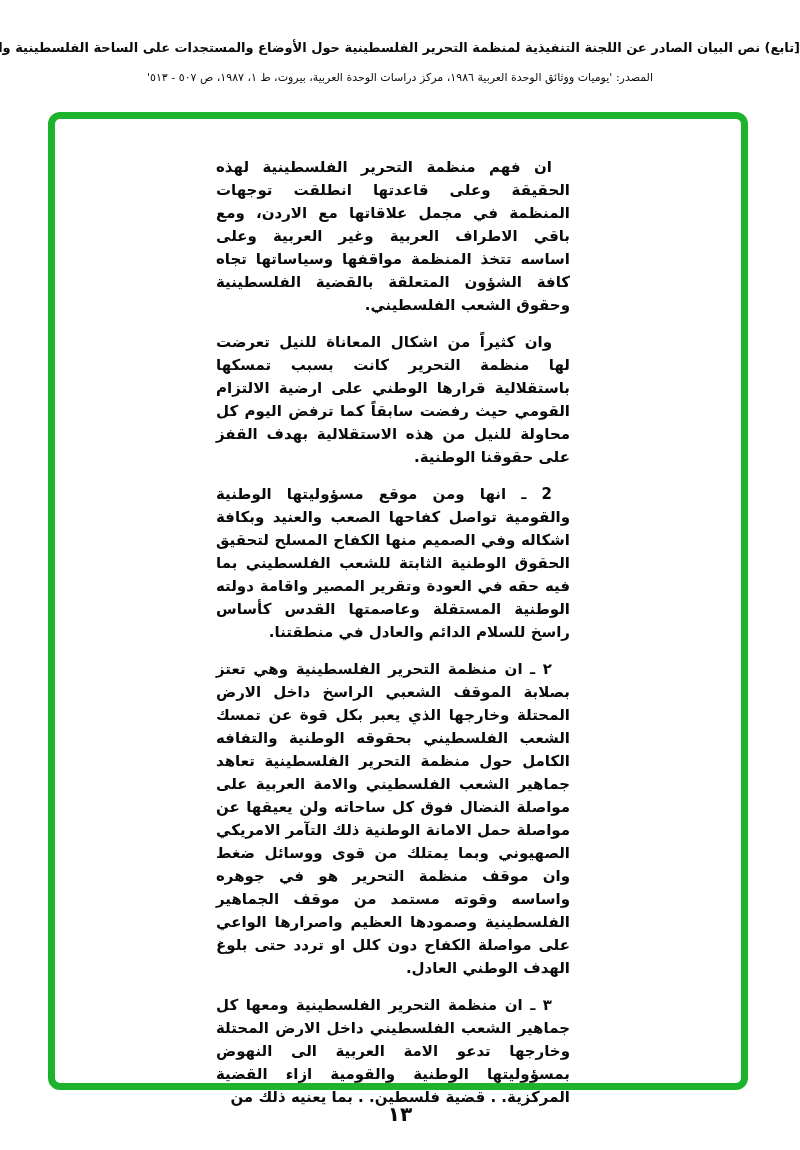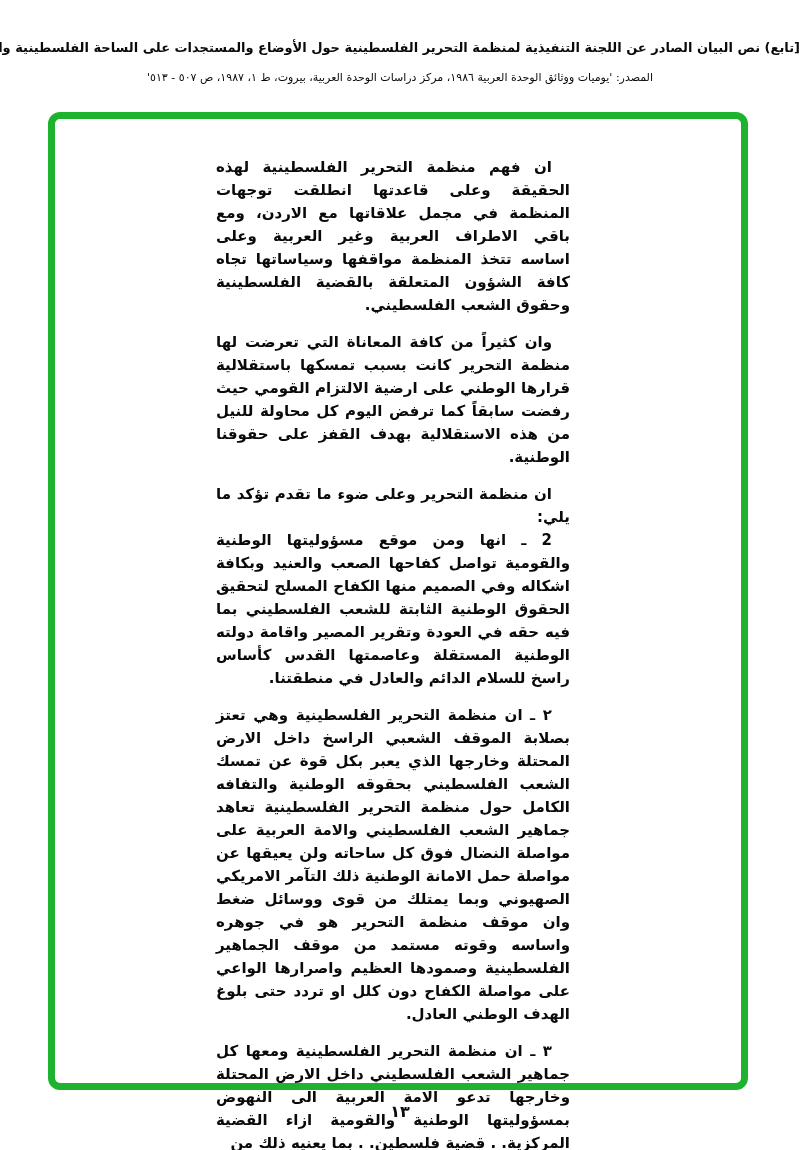--- a/index.html
+++ b/index.html
@@ -70,40 +70,39 @@
   }
   .para.tight {
     margin-bottom: 0;
   }
   .page-number {
     position: absolute;
     top: 1102px;
     left: 0;
     width: 100%;
     text-align: center;
-    font-size: 16px;
+    font-size: 20px;
     font-weight: bold;
     direction: rtl;
   }
 </style>
 </head>
 <body>
 
 <div class="page">
 
   <div class="header-title">[تابع) نص البيان الصادر عن اللجنة التنفيذية لمنظمة التحرير الفلسطينية حول الأوضاع والمستجدات على الساحة الفلسطينية والعربية والدولية</div>
 
   <div class="header-source">المصدر:  'يوميات ووثائق الوحدة العربية ١٩٨٦، مركز دراسات الوحدة العربية، بيروت، ط ١، ١٩٨٧، ص ٥٠٧ - ٥١٣'</div>
 
   <div class="green-box"></div>
 
   <div class="body-column">
     <p class="para indent">ان فهم منظمة التحرير الفلسطينية لهذه الحقيقة وعلى قاعدتها انطلقت توجهات المنظمة في مجمل علاقاتها مع الاردن، ومع باقي الاطراف العربية وغير العربية وعلى اساسه تتخذ المنظمة مواقفها وسياساتها تجاه كافة الشؤون المتعلقة بالقضية الفلسطينية وحقوق الشعب الفلسطيني.</p>
-    <p class="para indent">وان كثيراً من كافة المعاناة التي تعرضت لها منظمة التحرير كانت بسبب تمسكها باستقلالية قرارها الوطني على ارضية الالتزام القومي حيث رفضت سابقاً كما ترفض اليوم كل محاولة للنيل من هذه الاستقلالية بهدف القفز على حقوقنا الوطنية.</p>
-    <p class="para indent tight">ان منظمة التحرير وعلى ضوء ما تقدم تؤكد ما يلي:</p>
+    <p class="para indent">وان كثيراً من اشكال المعاناة للنيل تعرضت لها منظمة التحرير كانت بسبب تمسكها باستقلالية قرارها الوطني على ارضية الالتزام القومي حيث رفضت سابقاً كما ترفض اليوم كل محاولة للنيل من هذه الاستقلالية بهدف القفز على حقوقنا الوطنية.</p>
     <p class="para indent">2 ـ انها ومن موقع مسؤوليتها الوطنية والقومية تواصل كفاحها الصعب والعنيد وبكافة اشكاله وفي الصميم منها الكفاح المسلح لتحقيق الحقوق الوطنية الثابتة للشعب الفلسطيني بما فيه حقه في العودة وتقرير المصير واقامة دولته الوطنية المستقلة وعاصمتها القدس كأساس راسخ للسلام الدائم والعادل في منطقتنا.</p>
     <p class="para indent">٢ ـ ان منظمة التحرير الفلسطينية وهي تعتز بصلابة الموقف الشعبي الراسخ داخل الارض المحتلة وخارجها الذي يعبر بكل قوة عن تمسك الشعب الفلسطيني بحقوقه الوطنية والتفافه الكامل حول منظمة التحرير الفلسطينية تعاهد جماهير الشعب الفلسطيني والامة العربية على مواصلة النضال فوق كل ساحاته ولن يعيقها عن مواصلة حمل الامانة الوطنية ذلك التآمر الامريكي الصهيوني وبما يمتلك من قوى ووسائل ضغط وان موقف منظمة التحرير هو في جوهره واساسه وقوته مستمد من موقف الجماهير الفلسطينية وصمودها العظيم واصرارها الواعي على مواصلة الكفاح دون كلل او تردد حتى بلوغ الهدف الوطني العادل.</p>
     <p class="para indent">٣ ـ ان منظمة التحرير الفلسطينية ومعها كل جماهير الشعب الفلسطيني داخل الارض المحتلة وخارجها تدعو الامة العربية الى النهوض بمسؤوليتها الوطنية والقومية ازاء القضية المركزية. . قضية فلسطين. . بما يعنيه ذلك من</p>
   </div>
 
   <div class="page-number">١٣</div>
 
 </div>
 
 </body></html>

